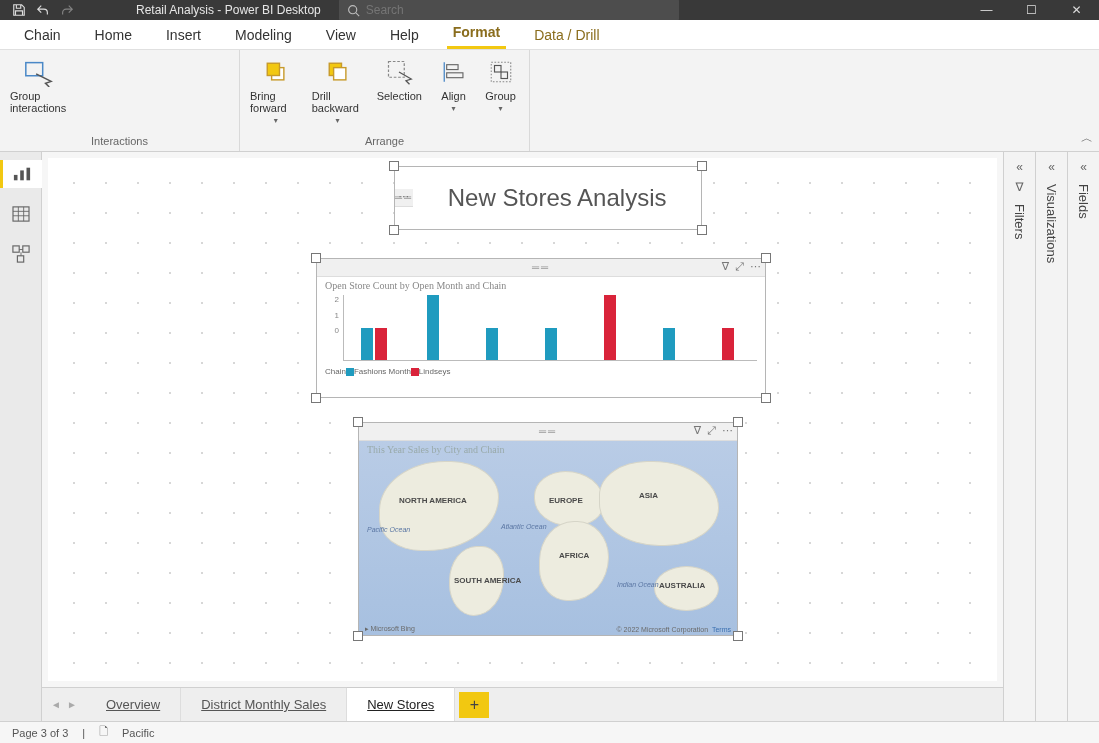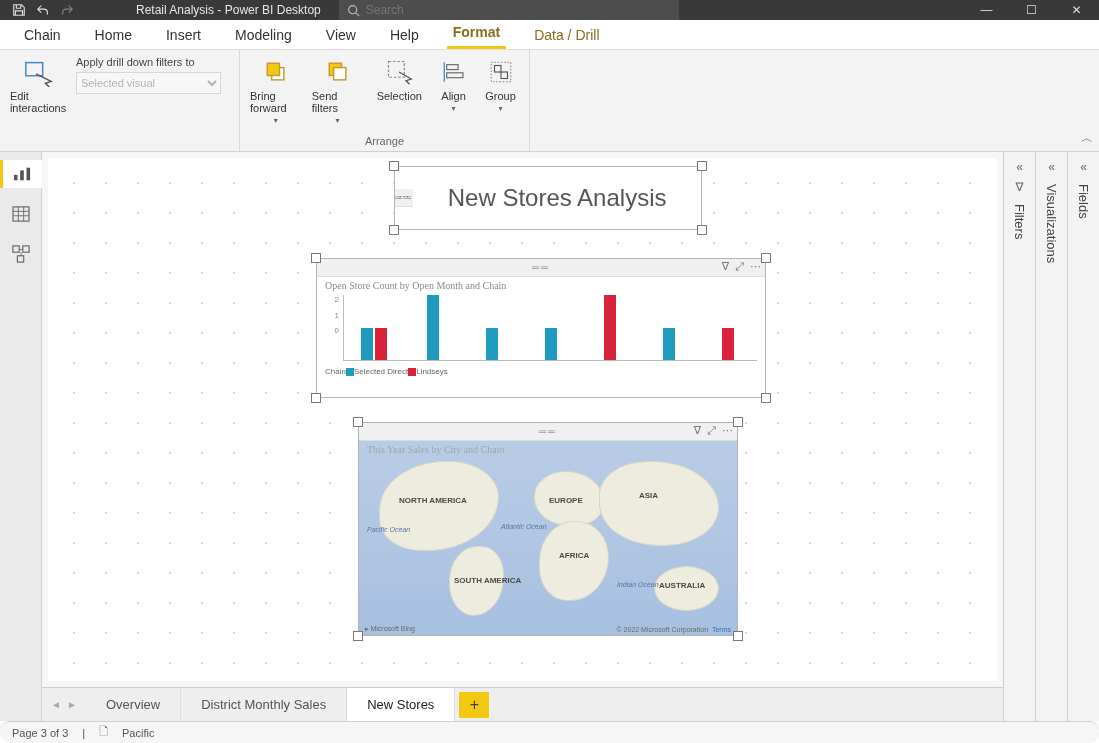--- a/index.html
+++ b/index.html
@@ -75,33 +75,33 @@
 .continent { position:absolute; background:#edecdf; border:1px solid #d6d5c8; border-radius:40% 50% 45% 55%; }
 .maplabel { position:absolute; font-size:8px; font-weight:700; color:#4a4a4a; white-space:nowrap; }
 .ocean { position:absolute; font-size:7px; font-style:italic; color:#5a76a3; white-space:nowrap; text-align:center;}
 .map-footer { position:absolute; bottom:2px; right:6px; font-size:7px; color:#6a6a6a; }
 .map-footer a { color:#3a6fb0; }
 .bing { position:absolute; bottom:2px; left:6px; font-size:7px; color:#6a6a6a; }
 
 
 .pagetabs-row { display:flex; align-items:center; height:34px; background:#eee; border-top:1px solid #d0d0d0; }
 .pagenav { width:44px; display:flex; gap:6px; justify-content:center; color:#aaa; font-size:10px; }
-.ptab { padding:0 20px; height:34px; display:flex; align-items:center; font-size:13px; color:#555; cursor:pointer; border-right:1px solid #ddd;}
+.ptab { padding:0 20px; height:34px; display:flex; align-items:center; font-size:13px; color:#555; cursor:pointer; border-right:1px solid #ddd;text-decoration:underline;}
 .ptab.active { background:#fff; border-top:1px solid #ccc; color:#222; margin-top:-1px;}
 .addtab { width:30px; height:26px; background:#f2c811; display:flex; align-items:center; justify-content:center; font-size:16px; color:#444; margin-left:4px; cursor:pointer;}
 
 
 .rightpanes { display:flex; }
 .rpane { width:32px; border-left:1px solid #d0d0d0; background:#f3f3f3; display:flex; flex-direction:column; align-items:center; padding-top:8px; gap:6px;}
 .rpane .chev { font-size:12px; color:#666; cursor:pointer; }
 .rpane .vlabel { writing-mode: vertical-rl; font-size:13px; color:#444; margin-top:4px; }
 .rpane .ico { font-size:12px; color:#666; }
 
 
-.statusbar { height:22px; border-top:1px solid #d0d0d0; background:#f6f6f6; display:flex; align-items:center; font-size:11px; color:#555; padding:0 12px; gap:14px;border-radius:9px;}
+.statusbar { height:22px; border-top:1px solid #d0d0d0; background:#f6f6f6; display:flex; align-items:center; font-size:11px; color:#555; padding:0 12px; gap:14px;}
 svg { display:block; }
 </style>
 </head>
 <body>
 
 <div class="titlebar">
   <div class="qat">
     <span>
         <svg width="14" height="14" viewBox="0 0 16 16">
           <path fill="none" stroke="#ddd" stroke-width="1.3" d="M2 2h9l3 3v9H2z M5 2v4h5V2 M4 14v-5h8v5"></path>
@@ -148,29 +148,24 @@
 <div class="ribbon">
   <div class="ribbon-group" style="width:240px">
     <div class="rg-body">
       <div class="big-btn">
         <div class="ico">
             <svg width="30" height="30" viewBox="0 0 32 32">
               <rect x="3" y="6" width="18" height="14" fill="none" stroke="#4a88c7" stroke-width="1.6"></rect>
               <path d="M14 18 L30 26 L24 28 L28 32" fill="none" stroke="#555" stroke-width="1.6"></path>
             </svg>
           </div>
-        <span style="line-height:1.1">Edit interactions</span>
-      </div>
-      <div class="drilldown-box">
-        <div class="caption">Apply drill down filters to</div>
-        <select disabled="">
-          <option>Selected visual</option>
-        </select>
-      </div>
-    </div>
+        <span style="line-height:1.1">Group interactions</span>
+      </div>
+    </div>
+    <div class="label">Interactions</div>
   </div>
 
   <div class="ribbon-group" style="width:290px">
     <div class="rg-body">
       <div class="big-btn">
         <div class="ico">
             <svg width="28" height="28" viewBox="0 0 32 32">
               <rect x="11" y="11" width="14" height="14" fill="#fff" stroke="#c79a2a" stroke-width="1.6"></rect>
               <rect x="6" y="6" width="14" height="14" fill="#f2c811" stroke="#c79a2a" stroke-width="1.6"></rect>
             </svg>
@@ -178,21 +173,21 @@
         <span style="line-height:1.1">Bring forward</span>
         <span style="font-size:8px;color:#666">▾</span>
       </div>
       <div class="big-btn">
         <div class="ico">
             <svg width="28" height="28" viewBox="0 0 32 32">
               <rect x="6" y="6" width="14" height="14" fill="#f2c811" stroke="#c79a2a" stroke-width="1.6"></rect>
               <rect x="11" y="11" width="14" height="14" fill="#fff" stroke="#c79a2a" stroke-width="1.6"></rect>
             </svg>
           </div>
-        <span style="line-height:1.1">Send filters</span>
+        <span style="line-height:1.1">Drill backward</span>
         <span style="font-size:8px;color:#666">▾</span>
       </div>
       <div class="big-btn">
         <div class="ico">
             <svg width="28" height="28" viewBox="0 0 32 32">
               <rect x="4" y="4" width="18" height="18" fill="none" stroke="#888" stroke-width="1.4" stroke-dasharray="3 2"></rect>
               <path d="M16 16 L30 24 L24 26 L28 30" fill="none" stroke="#555" stroke-width="1.5"></path>
             </svg>
           </div>
         <span>Selection</span>
@@ -308,21 +303,21 @@
                 <div class="bar fd" style="height: 50%;"></div>
               </div>
               <div class="cat">
                 <div class="bar li" style="height: 50%;"></div>
               </div>
             </div>
         </div>
         <div class="legend">
           <span>Chain</span>
           <span class="sw" style="background:#1f9bbf"></span>
-            <span>Selected Direct</span>
+            <span>Fashions Month</span>
           <span class="sw" style="background:#d9233a"></span>
             <span>Lindseys</span>
         </div>
         <span class="handle tl"></span>
           <span class="handle tr"></span>
           <span class="handle bl"></span>
           <span class="handle br"></span>
       </div>
 
       <div class="visual" style="left:310px;top:264px;width:380px;height:214px">

